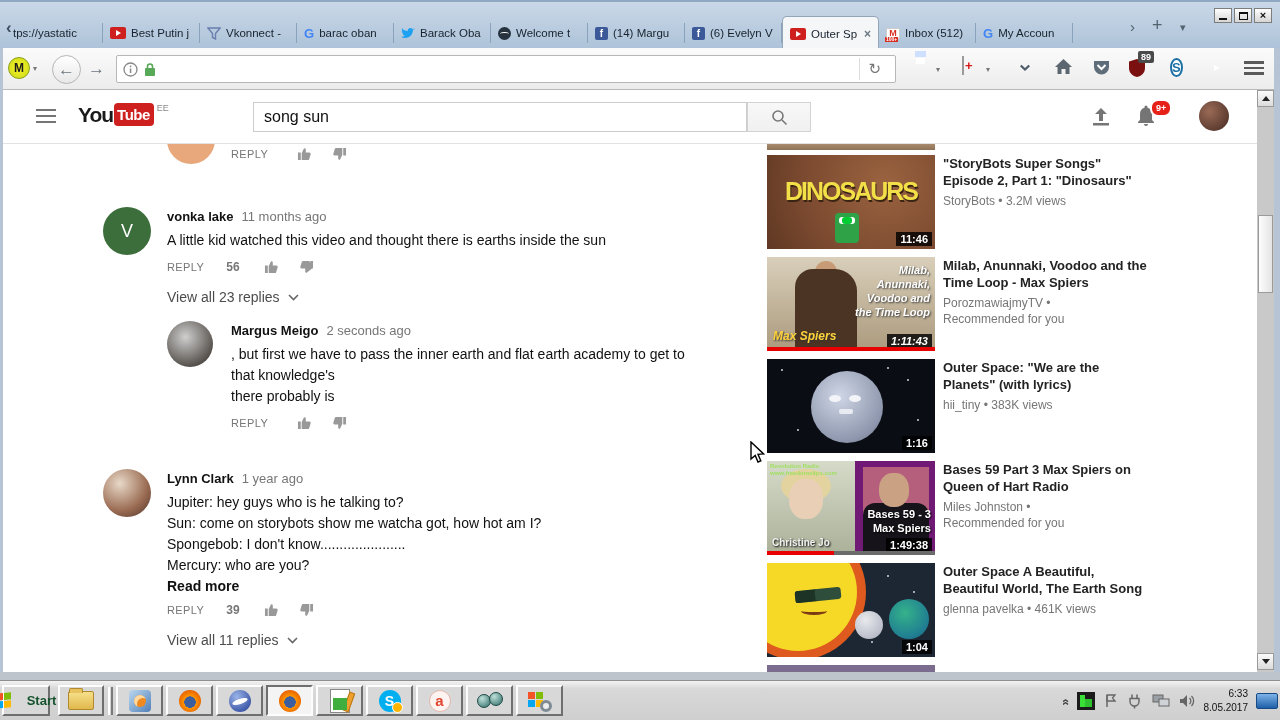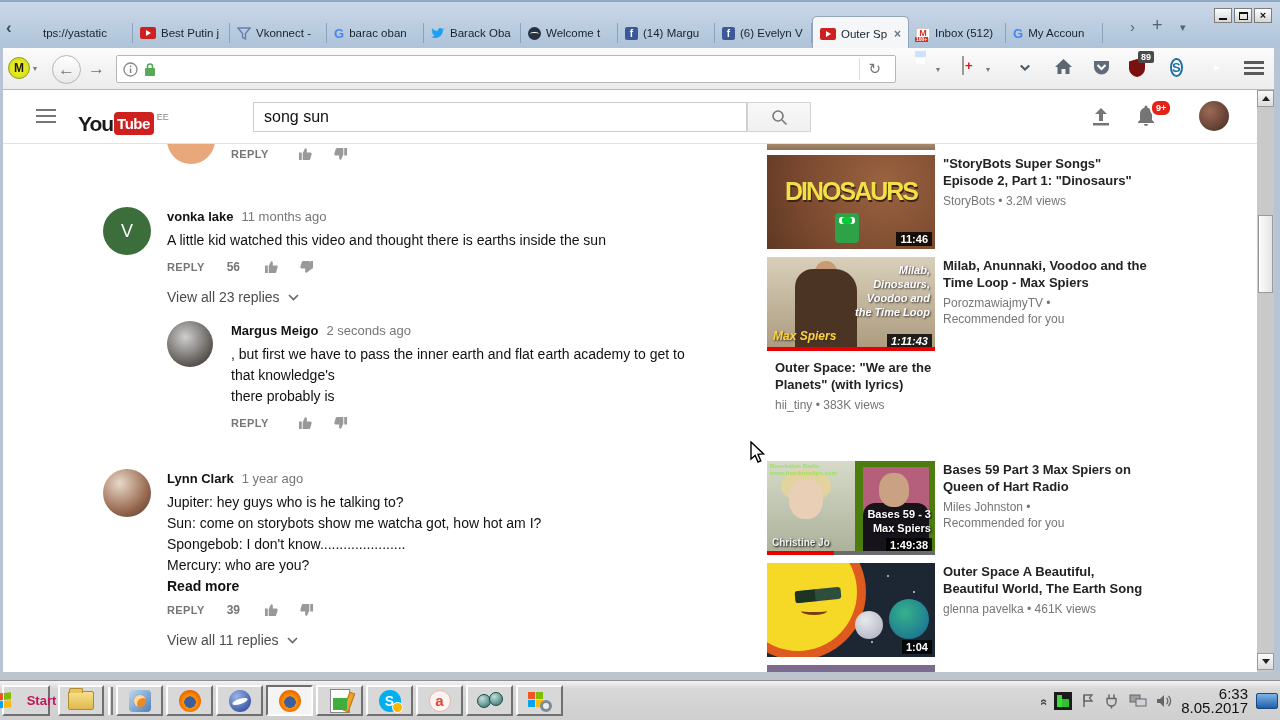--- a/index.html
+++ b/index.html
@@ -4,21 +4,21 @@
 <style>
   * { margin:0; padding:0; box-sizing:border-box; }
   html,body { width:1280px; height:720px; overflow:hidden; }
   body { font-family:"Liberation Sans", sans-serif; background:#d4d4d4; }
   .screen { position:relative; width:1280px; height:720px; }
 
   
   .tabstrip { position:absolute; left:0; top:0; width:1280px; height:48px;
     background:linear-gradient(#cad8e8,#aec3d9); border-top:2px solid #8fa9c4; }
   .tab-back { position:absolute; left:6px; top:16px; font-size:17px; color:#3c4c5e; font-weight:bold; }
-  .tabs { position:absolute; left:36px; top:14px; display:flex; height:34px; }
+  .tabs { position:absolute; left:6px; top:14px; display:flex; height:34px; }
   .tab { width:97px; height:34px; display:flex; align-items:center; gap:5px; padding:0 7px;
     font-size:11.5px; color:#17222e; white-space:nowrap; overflow:hidden; position:relative; }
   .tab:not(.active):after { content:""; position:absolute; right:0; top:7px; height:20px; width:1px; background:#8aa2bc; }
   .tab.active { background:#f5f6f7; border-radius:5px 5px 0 0; border:1px solid #93a5b8; border-bottom:none; }
   .tab .lbl { overflow:hidden; text-overflow:clip; flex:1; }
   .tab .close { color:#6b7684; font-size:12px; font-weight:bold; }
   .tabnav { position:absolute; top:16px; font-size:15px; color:#51636f; }
   .winctl { position:absolute; right:8px; top:6px; display:flex; gap:2px; }
   .wbtn { width:18px; height:15px; background:linear-gradient(#fefefe,#d6d6d6); border:1px solid #7d7d7d;
     display:flex; align-items:center; justify-content:center; }
@@ -75,21 +75,21 @@
   .wb-left { position:absolute; left:0; top:48px; width:3px; height:624px; background:#b6c4d6; }
   .wb-right { position:absolute; left:1274px; top:48px; width:6px; height:624px; background:#b6c4d6; }
   .wb-bottom { position:absolute; left:0; top:672px; width:1280px; height:8px; background:#bdc4cc; }
 
   
   .page { position:absolute; left:3px; top:90px; width:1254px; height:582px; background:#fff; overflow:hidden; }
   .yt-header { position:absolute; left:0; top:0; width:1254px; height:54px; background:#fff;
     border-bottom:1px solid #e2e2e2; z-index:5; }
   .guide { position:absolute; left:33px; top:19px; display:flex; flex-direction:column; gap:4px; }
   .guide i { display:block; width:20px; height:2px; background:#757575; }
-  .logo { position:absolute; left:75px; top:22px; display:flex; align-items:flex-start; }
+  .logo { position:absolute; left:75px; top:13px; display:flex; align-items:flex-start; }
   .logo .you { font-size:21px; font-weight:bold; color:#1a1a1a; letter-spacing:-1px; }
   .logo .tube { font-size:15px; font-weight:bold; color:#fff; background:#cd201f; border-radius:4px;
     padding:3px 4px 3px 3px; margin-left:1px; letter-spacing:-0.5px; }
   .logo .region { font-size:9px; color:#888; margin-left:3px; }
   .sbox { position:absolute; left:250px; top:12px; width:494px; height:30px; border:1px solid #ccc;
     font-size:16px; color:#111; padding:0 10px; background:#fff; }
   .sbtn { position:absolute; left:744px; top:12px; width:64px; height:30px; background:linear-gradient(#f8f8f8,#f0f0f0);
     border:1px solid #d3d3d3; display:flex; align-items:center; justify-content:center; }
   .bellwrap { position:absolute; left:1133px; top:15px; }
   .bellbadge { position:absolute; left:14px; top:-6px; background:#e62117; color:#fff; font-size:9px;
@@ -106,21 +106,21 @@
   .cav.green { background:#3b6e3b; color:#fff; font-size:18px; text-align:center; line-height:48px; }
   .cav.photo1 { background:radial-gradient(circle at 40% 35%, #cfcfcf, #5a5550 70%, #2e2b28); }
   .cav.photo2 { background:radial-gradient(circle at 35% 30%, #e8d9c8, #9a6b52 60%, #4a322a); }
   .cav.orange { background:#e8a87c; }
   .cbody { margin-left:64px; }
   .cname { font-size:13px; font-weight:bold; color:#111; }
   .ctime { font-size:13px; color:#767676; margin-left:8px; }
   .ctext { font-size:14px; color:#111; line-height:21px; margin-top:5px; }
   .readmore { font-size:14px; font-weight:bold; color:#111; margin-top:2px; }
   .rrow { display:flex; align-items:center; margin-top:9px; }
-  .rrow .rlbl { font-size:11px; font-weight:bold; color:#767676; letter-spacing:0.4px; margin-right:22px; }
+  .rrow .rlbl { font-size:11px; font-weight:normal; color:#767676; letter-spacing:0.4px; margin-right:22px; }
   .rrow.nocount .rlbl { margin-right:29px; }
   .rrow .cnt { font-size:12px; font-weight:bold; color:#767676; margin-right:24px; }
   .rrow .tdown { margin-left:20px; }
   .viewall { display:flex; align-items:center; gap:8px; font-size:14px; color:#4c4c4c; margin-top:15px; }
 
   
   .vid { position:absolute; left:764px; display:flex; }
   .thumb { width:168px; height:94px; position:relative; overflow:hidden; flex:0 0 auto; background:#000; }
   .vinfo { margin-left:8px; width:208px; }
   .vtitle { font-size:13px; font-weight:bold; color:#232323; line-height:17px; width:205px; }
@@ -141,21 +141,21 @@
   .t-milab .head { position:absolute; left:48px; top:4px; width:22px; height:22px; border-radius:50%; background:#c79b76; }
   .t-milab .otxt { position:absolute; right:5px; top:6px; text-align:right; color:#fff; font-size:11px;
     font-weight:bold; line-height:14px; text-shadow:1px 1px 2px #333; }
   .t-milab .oname { position:absolute; left:6px; bottom:8px; color:#ffd23a; font-size:12px; font-weight:bold; text-shadow:1px 1px 2px #333; }
   .t-moon { background:#0a0d13; }
   .star { position:absolute; width:2px; height:2px; background:#cdd4e0; border-radius:50%; }
   .t-moon .moon { position:absolute; left:44px; top:12px; width:72px; height:72px; border-radius:50%;
     background:radial-gradient(circle at 40% 35%, #cfd6e6, #8e97ad 70%, #6a7186); }
   .t-moon .eye { position:absolute; width:12px; height:7px; background:#f2f4f8; border-radius:50%; }
   .t-moon .mouth { position:absolute; left:72px; top:50px; width:14px; height:5px; background:#e8ecf2; border-radius:2px; }
-  .t-bases { background:#4d7c0f; }
+  .t-bases { background:#701a75; }
   .t-bases .lpanel { position:absolute; left:0; top:0; width:88px; height:94px; background:linear-gradient(#d6dbc9,#aab098); }
   .t-bases .wface { position:absolute; left:22px; top:18px; width:34px; height:40px; border-radius:45%; background:#e9cfb6; }
   .t-bases .whair { position:absolute; left:14px; top:8px; width:50px; height:34px; border-radius:50%; background:#e3d39f; }
   .t-bases .pink { position:absolute; left:96px; top:6px; width:66px; height:52px; background:#b55f7d; }
   .t-bases .mhead { position:absolute; left:112px; top:12px; width:30px; height:34px; border-radius:45%; background:#caa183; }
   .t-bases .mbody { position:absolute; left:96px; top:42px; width:66px; height:52px; background:#17131a; border-radius:12px 12px 0 0; }
   .t-bases .corner { position:absolute; left:3px; top:2px; color:#9fe060; font-size:6px; line-height:7px; font-weight:bold; }
   .t-bases .b59 { position:absolute; right:4px; top:46px; text-align:right; color:#fff; font-size:11px; font-weight:bold; line-height:14px; text-shadow:1px 1px 2px #000; }
   .t-bases .cj { position:absolute; left:5px; bottom:7px; color:#f0f0f0; font-size:10px; font-weight:bold; text-shadow:1px 1px 2px #000; }
   .t-sun { background:#1d2733; }
@@ -182,21 +182,21 @@
 
   
   .taskbar { position:absolute; left:0; top:680px; width:1280px; height:40px;
     background:linear-gradient(#f3f3f3,#d8d8d8 20%,#cfcfcf); border-top:1px solid #8e8e8e; }
   .tbtn { position:absolute; top:4px; height:31px; background:#d8d8d8;
     border:2px solid; border-color:#fdfdfd #6f6f6f #6f6f6f #fdfdfd; display:flex; align-items:center; justify-content:center; gap:4px; }
   .tbtn.pressed { background:#f4f4f4; border-color:#6f6f6f #fdfdfd #fdfdfd #6f6f6f; }
   .startflag { display:grid; grid-template-columns:7px 7px; grid-template-rows:7px 7px; gap:1px; transform:skewY(-5deg); }
   .startflag i:nth-child(1){background:#f35325;} .startflag i:nth-child(2){background:#81bc06;}
   .startflag i:nth-child(3){background:#05a6f0;} .startflag i:nth-child(4){background:#ffba08;}
-  .startlbl { font-size:13px; font-weight:bold; color:#be185d;margin-left:12px; }
+  .startlbl { font-size:13px; font-weight:bold; color:#14532d;margin-left:12px; }
   .qsep { position:absolute; left:108px; top:6px; width:5px; height:28px;
     border-left:2px solid #fff; border-right:2px solid #7a7a7a; }
   .folder { width:26px; height:19px; background:linear-gradient(#f7e08a,#e0b84e); border:1px solid #b28a2e; border-radius:2px; position:relative; }
   .folder:before { content:""; position:absolute; left:0; top:-4px; width:12px; height:4px; background:#e9c35e; border:1px solid #b28a2e; border-bottom:none; border-radius:2px 2px 0 0; }
   .ffox { width:22px; height:22px; border-radius:50%; background:radial-gradient(circle at 50% 55%, #3b5f9e 0 34%, #ff9500 36%, #e66000 75%, #c04a00); }
   .wmp { width:22px; height:22px; border-radius:4px; background:linear-gradient(135deg,#bcd8f0,#4f7fb8); position:relative; }
   .wmp:after { content:""; position:absolute; left:5px; top:5px; width:12px; height:12px; border-radius:50%; background:#f08a1e;
     box-shadow:inset 3px 3px 0 #ffd9a0; }
   .seam { width:22px; height:22px; border-radius:50%; background:radial-gradient(circle at 35% 30%, #9ab4e8, #1f3a93); position:relative; }
   .seam:after { content:""; position:absolute; left:3px; top:9px; width:16px; height:5px; background:#fff; border-radius:50%; transform:rotate(-18deg); }
@@ -215,21 +215,21 @@
   .wsearch { position:relative; width:24px; height:22px; }
   .wsearch .flagmini { position:absolute; left:0; top:2px; display:grid; grid-template-columns:7px 7px; grid-template-rows:7px 7px; gap:1px; }
   .wsearch .flagmini i:nth-child(1){background:#f35325;} .wsearch .flagmini i:nth-child(2){background:#81bc06;}
   .wsearch .flagmini i:nth-child(3){background:#05a6f0;} .wsearch .flagmini i:nth-child(4){background:#ffba08;}
   .wsearch .lens { position:absolute; right:0; bottom:0; width:12px; height:12px; border:3px solid #7f8b94; border-radius:50%; background:rgba(255,255,255,.5); }
   .tray { position:absolute; right:2px; top:4px; height:32px; display:flex; align-items:center; gap:8px; }
   .trayexp { font-size:12px; color:#444; font-weight:bold; transform:rotate(90deg); letter-spacing:-2px; }
   .console { width:18px; height:18px; background:#1b1b1b; position:relative; }
   .console:after { content:""; position:absolute; left:3px; top:3px; width:12px; height:12px;
     background:linear-gradient(90deg,#38e038 40%, transparent 40%), linear-gradient(#1b1b1b 30%, #2ec02e 30%); }
-  .clock { text-align:right; font-size:15px; color:#111; line-height:14px; }
+  .clock { text-align:right; font-size:10px; color:#111; line-height:14px; }
   .showdesk { width:22px; height:16px; background:linear-gradient(#7db3e8,#1f5fa8); border:1px solid #174a85; border-radius:2px; }
 
   .cursor { position:absolute; left:750px; top:441px; z-index:99; }
 </style>
 </head>
 <body>
 
 <div class="screen">
 
   <div class="tabstrip">
@@ -458,38 +458,50 @@
         <div class="vmeta">StoryBots • 3.2M views</div>
       </div>
     </div>
 
     <div class="vid" style="top:167px;">
       <div class="thumb t-milab">
         <div class="head"></div>
         <div class="man"></div>
         <div class="otxt">
           <span style="display:block;">Milab,</span>
-          <span style="display:block;">Dinosaurs,</span>
+          <span style="display:block;">Anunnaki,</span>
           <span style="display:block;">Voodoo and</span>
           <span style="display:block;">the Time Loop</span>
         </div>
         <div class="oname">Max Spiers</div>
         <span class="dur">1:11:43</span>
         <div class="pfill" style="width:100%;"></div>
       </div>
       <div class="vinfo">
         <div class="vtitle">Milab, Anunnaki, Voodoo and the Time Loop - Max Spiers</div>
         <div class="vmeta">
             <span style="display:block;">PorozmawiajmyTV •</span>
             <span style="display:block;">Recommended for you</span>
           </div>
       </div>
     </div>
 
     <div class="vid" style="top:269px;">
+      <div class="thumb t-moon">
+        <span class="star" style="left:14px; top:10px;"></span>
+        <span class="star" style="left:140px; top:20px;"></span>
+        <span class="star" style="left:30px; top:70px;"></span>
+        <span class="star" style="left:150px; top:60px;"></span>
+        <span class="star" style="left:120px; top:8px;"></span>
+        <div class="moon"></div>
+        <span class="eye" style="left:62px; top:36px;"></span>
+        <span class="eye" style="left:82px; top:36px;"></span>
+        <div class="mouth"></div>
+        <span class="dur">1:16</span>
+      </div>
       <div class="vinfo">
         <div class="vtitle">Outer Space: "We are the Planets" (with lyrics)</div>
         <div class="vmeta">hii_tiny • 383K views</div>
       </div>
     </div>
 
     <div class="vid" style="top:371px;">
       <div class="thumb t-bases">
         <div class="lpanel"></div>
         <div class="whair"></div>

